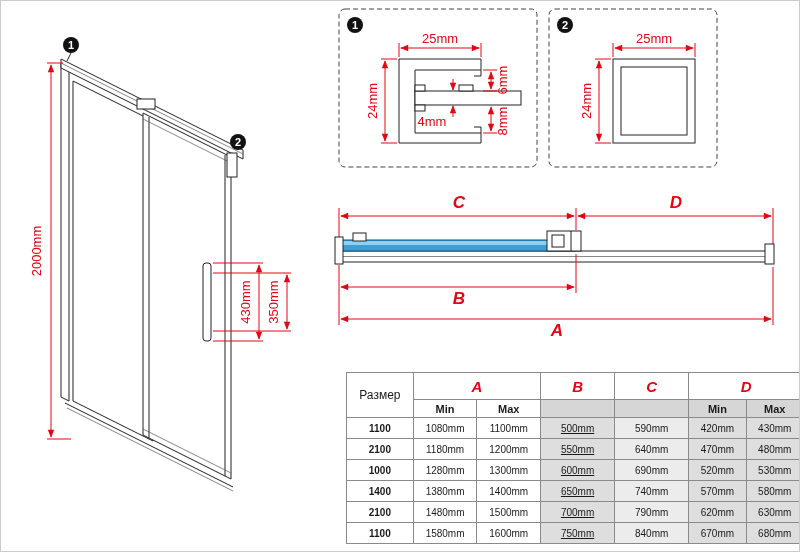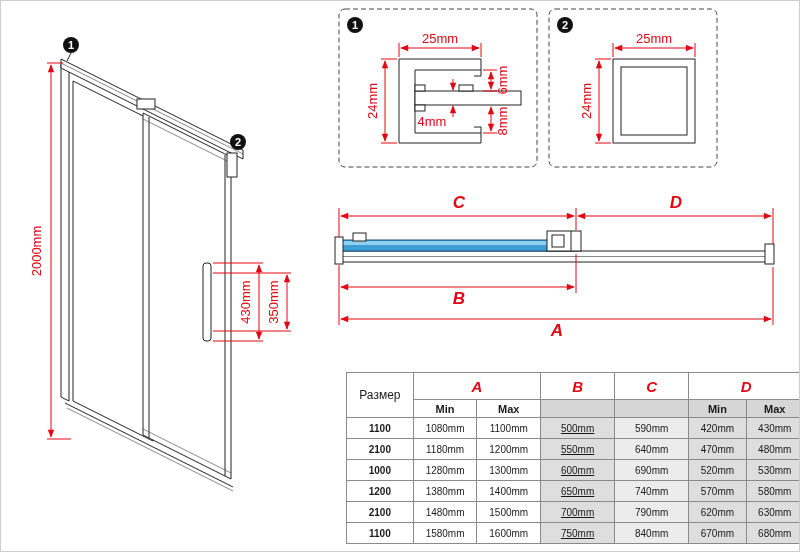--- a/index.html
+++ b/index.html
@@ -254,21 +254,21 @@
       <tr class="dr">
         <td class="sizecell">1000</td>
         <td>1280mm</td>
         <td>1300mm</td>
         <td class="cb">600mm</td>
         <td class="cc">690mm</td>
         <td class="cd">520mm</td>
         <td class="cd">530mm</td>
       </tr>
       <tr class="dr">
-        <td class="sizecell">1200</td>
+        <td class="sizecell">1400</td>
         <td>1380mm</td>
         <td>1400mm</td>
         <td class="cb">650mm</td>
         <td class="cc">740mm</td>
         <td class="cd">570mm</td>
         <td class="cd">580mm</td>
       </tr>
       <tr class="dr">
         <td class="sizecell">2100</td>
         <td>1480mm</td>

